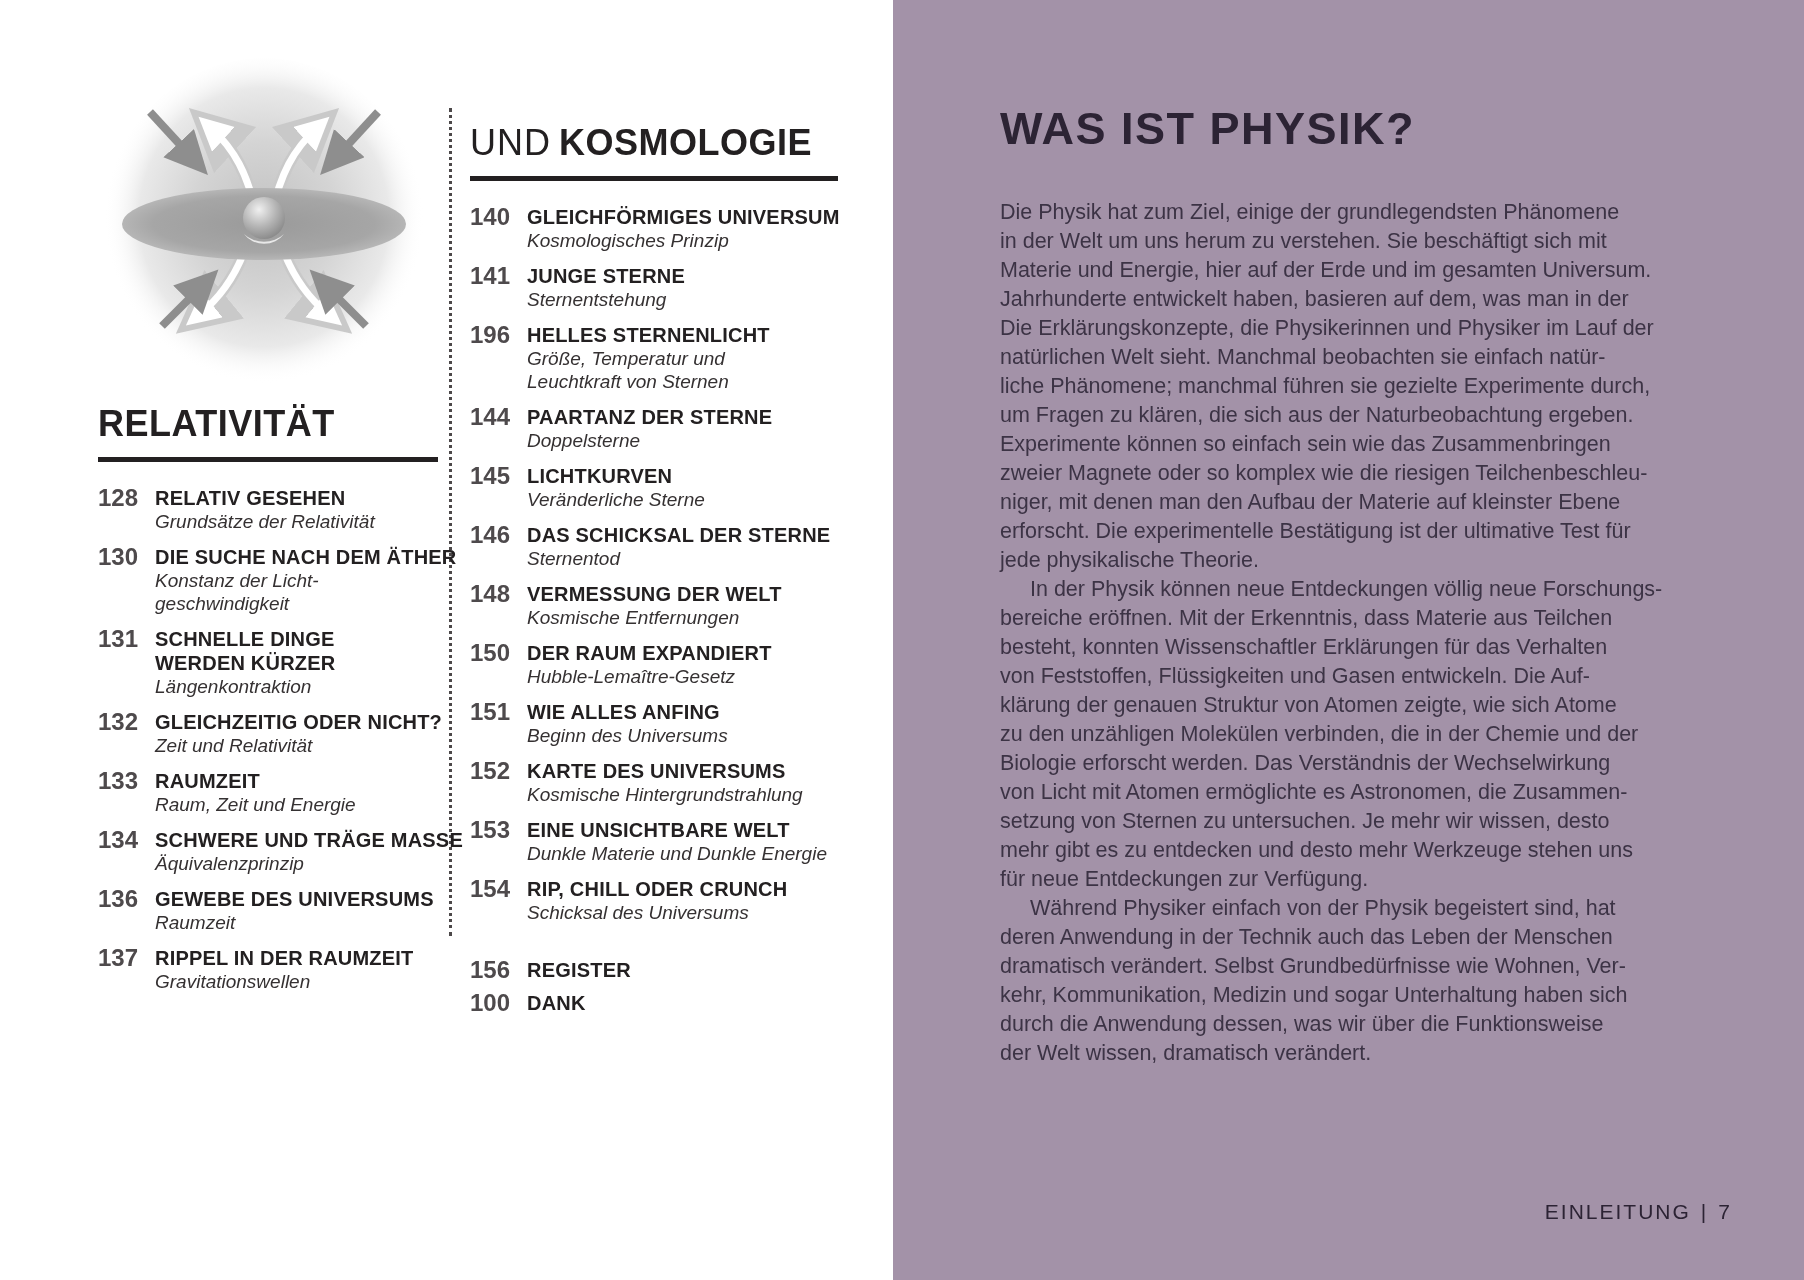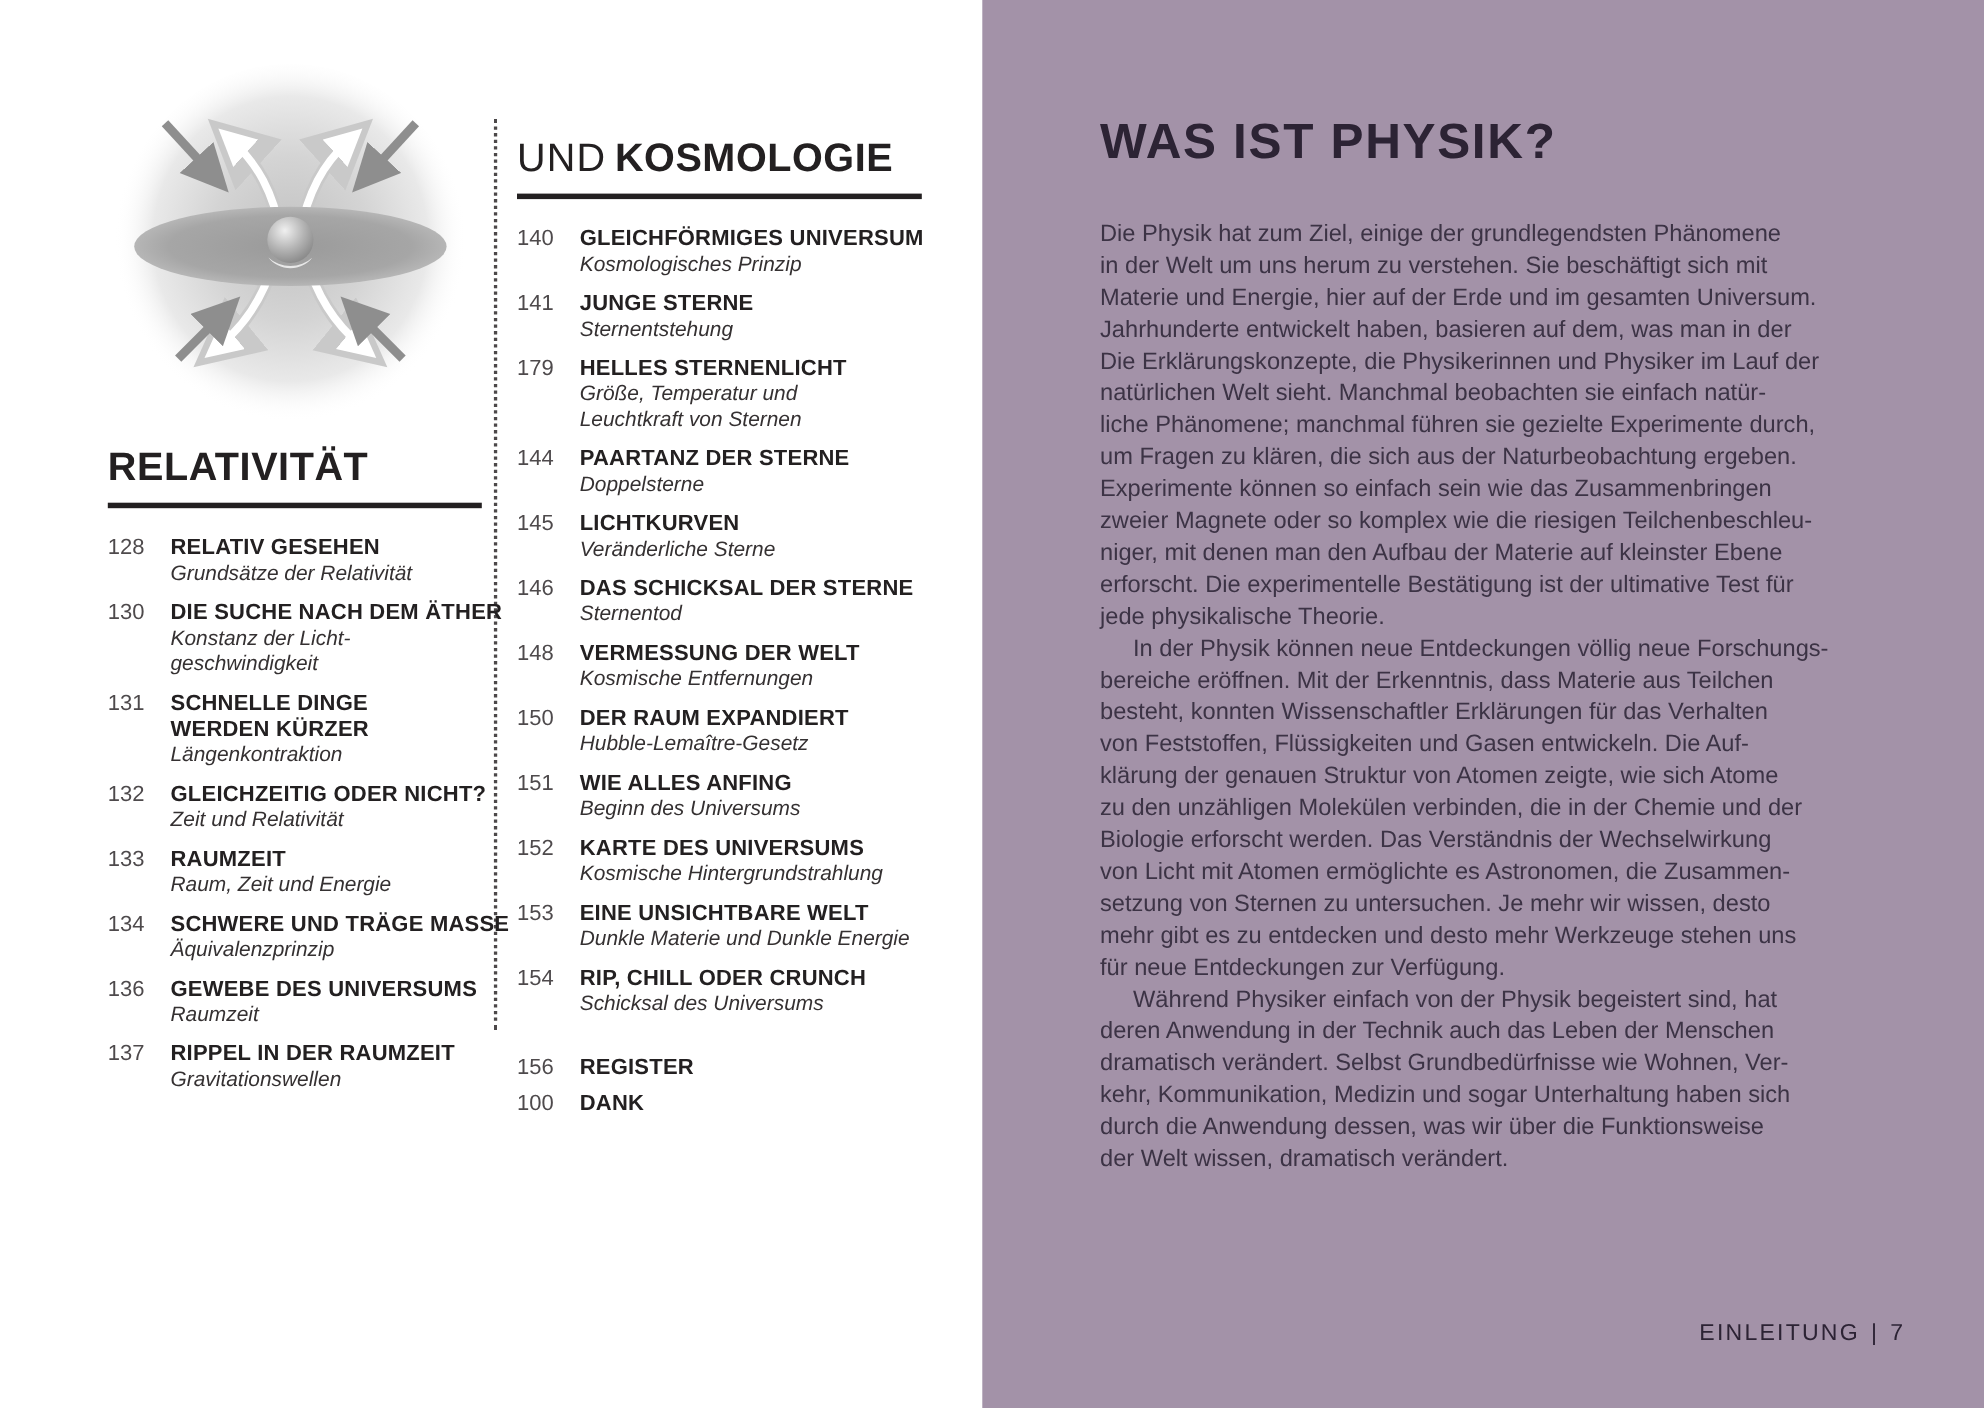--- a/index.html
+++ b/index.html
@@ -19,21 +19,21 @@
   
   .toc-left{position:absolute;left:98px;top:403px;width:340px;}
   .toc-middle{position:absolute;left:470px;top:80px;width:368px;}
   .section-heading{font-size:36px;font-weight:700;letter-spacing:.5px;color:var(--ink);line-height:42px;}
   .section-heading .light{font-weight:400;letter-spacing:1px;margin-right:8px;}
   .section-rule{height:5px;background:var(--ink);margin-top:12px;}
   .toc-items{margin-top:24px;}
   .toc-item{display:flex;gap:15px;margin-bottom:12px;}
   .toc-item.end{margin-bottom:9px;}
   .toc-end-gap{height:22px;}
-  .toc-num{flex:none;width:42px;font-size:20px;line-height:24px;color:var(--num);}
+  .toc-num{flex:none;width:42px;font-size:24px;line-height:24px;color:var(--num);font-weight:bold;}
   .toc-title-line{font-size:20px;font-weight:700;line-height:24px;letter-spacing:.2px;
                   color:var(--ink);white-space:nowrap;}
   .toc-sub-line{font-size:19px;font-style:italic;line-height:23px;color:var(--sub);white-space:nowrap;}
 
   
   .right-panel{position:absolute;left:893px;top:0;width:911px;height:1280px;background:var(--panel);}
   .article-title{position:absolute;left:107px;top:103px;font-size:45px;font-weight:700;
                  letter-spacing:1.5px;color:var(--panel-head);white-space:nowrap;}
   .article-body{position:absolute;left:107px;top:198px;width:720px;color:var(--panel-ink);
                 font-size:21.5px;}
@@ -187,21 +187,21 @@
           </div>
         </div>
         <div class="toc-item">
           <div class="toc-num">141</div>
           <div>
             <div class="toc-title-line">JUNGE STERNE</div>
             <div class="toc-sub-line">Sternentstehung</div>
           </div>
         </div>
         <div class="toc-item">
-          <div class="toc-num">179</div>
+          <div class="toc-num">196</div>
           <div>
             <div class="toc-title-line">HELLES STERNENLICHT</div>
             <div class="toc-sub-line">Größe, Temperatur und</div>
             <div class="toc-sub-line">Leuchtkraft von Sternen</div>
           </div>
         </div>
         <div class="toc-item">
           <div class="toc-num">144</div>
           <div>
             <div class="toc-title-line">PAARTANZ DER STERNE</div>

